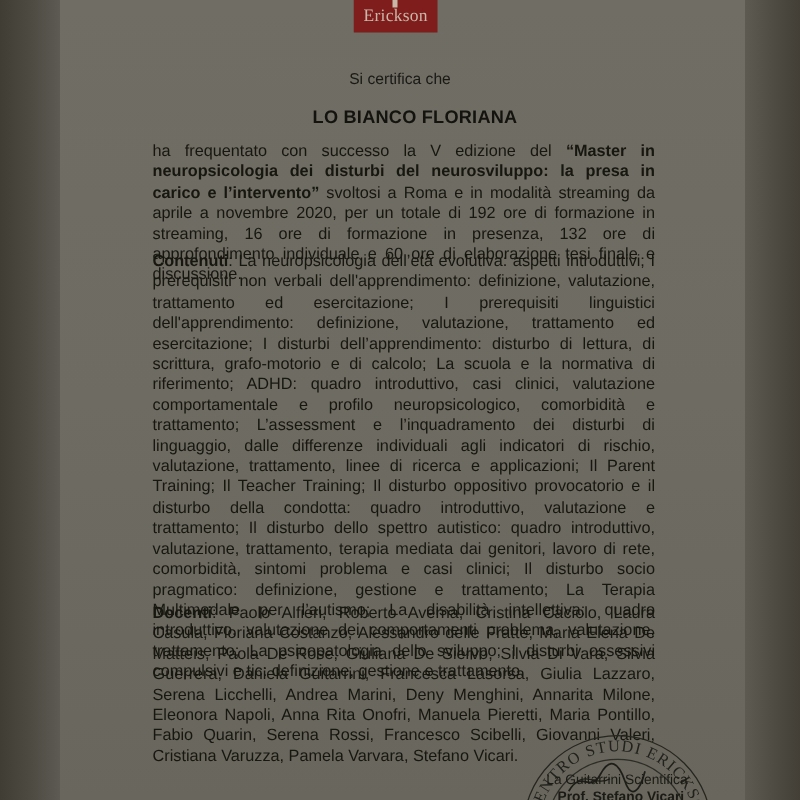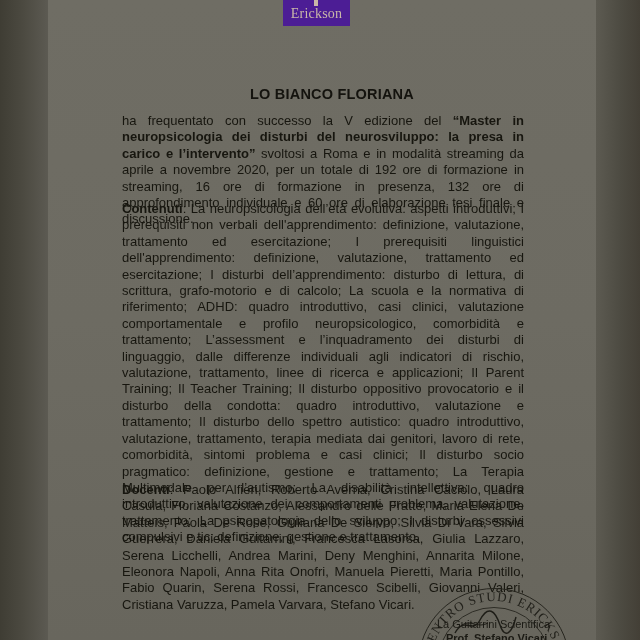--- a/index.html
+++ b/index.html
@@ -11,21 +11,21 @@
     .frame {
       position: absolute; left: 0; top: 0; width: 640px; height: 640px;
       background: linear-gradient(90deg, #3f3d34 0px, #4b4940 22px, #5a5850 45px, #66645b 60px, #6c6a61 120px, #6e6c63 320px, #6c6a61 520px, #66645b 575px, #5a584f 600px, #4d4b42 620px, #433f36 640px);
     }
     .paper {
       position: absolute; left: 48px; top: 0; width: 548px; height: 640px;
       background: linear-gradient(180deg, #6f6d64 0%, #6d6b62 50%, #68665d 100%);
     }
     .logo {
       position: absolute; left: 283px; top: 0; width: 67px; height: 26px;
-      background: #4c1d95;
+      background: #7f1d1d;
       display: flex; align-items: flex-end; justify-content: center;
     }
     .logo-text {
       font-family: "Liberation Serif", "DejaVu Serif", serif;
       color: #c9b7a8; font-size: 14px; line-height: 16px; padding-bottom: 4px;
       letter-spacing: 0.2px;
     }
     .logo-mark {
       position: absolute; left: 31px; top: 0; width: 4px; height: 6px; background: #c9b7a8;
     }
@@ -76,20 +76,21 @@
 
 <div class="frame"></div>
 <div class="paper"></div>
 
 <div class="logo">
   <span class="logo-mark"></span>
   <span class="logo-text">Erickson</span>
 </div>
 
 <div class="doc">
+  <div class="certify">Si certifica che</div>
   <div class="name">LO BIANCO FLORIANA</div>
 
   <p class="para p-intro" style="margin:0"><span>ha frequentato con successo la V edizione del </span><b>“Master in neuropsicologia dei disturbi del neurosviluppo: la presa in carico e l’intervento”</b><span> svoltosi a Roma e in modalità streaming da aprile a novembre 2020, per un totale di 192 ore di formazione in streaming, 16 ore di formazione in presenza, 132 ore di approfondimento individuale e 60 ore di elaborazione tesi finale e discussione.</span></p>
 
   <p class="para p-content" style="margin:0"><b>Contenuti</b><span>: La neuropsicologia dell’età evolutiva: aspetti introduttivi; I prerequisiti non verbali dell'apprendimento: definizione, valutazione, trattamento ed esercitazione; I prerequisiti linguistici dell'apprendimento: definizione, valutazione, trattamento ed esercitazione; I disturbi dell’apprendimento: disturbo di lettura, di scrittura, grafo-motorio e di calcolo; La scuola e la normativa di riferimento; ADHD: quadro introduttivo, casi clinici, valutazione comportamentale e profilo neuropsicologico, comorbidità e trattamento; L’assessment e l’inquadramento dei disturbi di linguaggio, dalle differenze individuali agli indicatori di rischio, valutazione, trattamento, linee di ricerca e applicazioni; Il Parent Training; Il Teacher Training; Il disturbo oppositivo provocatorio e il disturbo della condotta: quadro introduttivo, valutazione e trattamento; Il disturbo dello spettro autistico: quadro introduttivo, valutazione, trattamento, terapia mediata dai genitori, lavoro di rete, comorbidità, sintomi problema e casi clinici; Il disturbo socio pragmatico: definizione, gestione e trattamento; La Terapia Multimodale per l’autismo; La disabilità intellettiva: quadro introduttivo, valutazione dei comportamenti problema, valutazione, trattamento; La psicopatologia dello sviluppo; I disturbi ossessivi compulsivi e tic: definizione, gestione e trattamento.</span></p>
 
   <p class="para p-docenti" style="margin:0"><b>Docenti</b><span>: Paolo Alfieri, Roberto Averna, Cristina Caciolo, Laura Casula, Floriana Costanzo, Alessandro delle Fratte, Maria Elena De Matteis, Paola De Rose, Giuliana De Siervo, Silvia Di Vara, Silvia Guerrera, Daniela Guitarrini, Francesca Lasorsa, Giulia Lazzaro, Serena Licchelli, Andrea Marini, Deny Menghini, Annarita Milone, Eleonora Napoli, Anna Rita Onofri, Manuela Pieretti, Maria Pontillo, Fabio Quarin, Serena Rossi, Francesco Scibelli, Giovanni Valeri, Cristiana Varuzza, Pamela Varvara, Stefano Vicari.</span></p>
 
   <div class="stamp">
     <div class="stamp-inner"></div>

